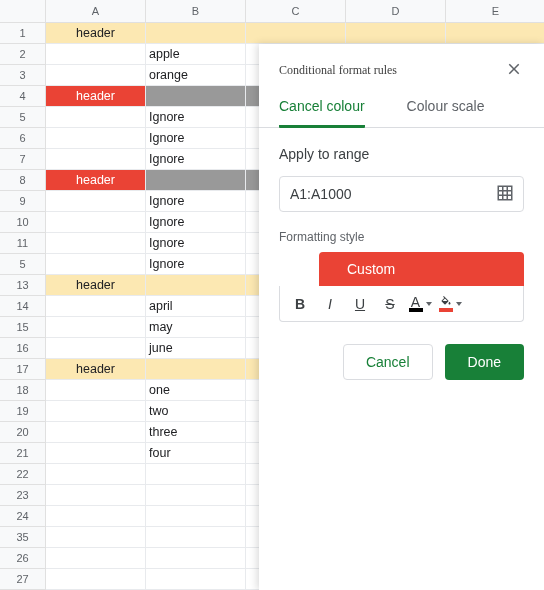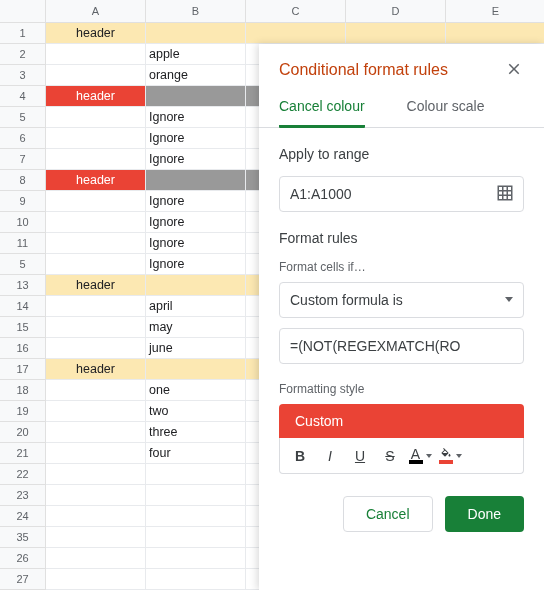--- a/index.html
+++ b/index.html
@@ -93,22 +93,23 @@
     box-shadow: -2px 0 8px rgba(0,0,0,0.15);
     padding: 0;
   }
   .panel-header {
     display: flex;
     align-items: center;
     justify-content: space-between;
     padding: 16px 20px 18px 20px;
   }
   .panel-title {
-    font-size: 16px;
-    color: #c2410c;
+    font-size: 12px;
+    color: #404040;
+    font-family: Liberation Serif, serif;
   }
   .close-btn {
     width: 20px; height: 20px;
     cursor: pointer;
     color: #5f6368;
     text-align: center;
     line-height: 18px;
   }
   .tabs {
     display: flex;
@@ -193,22 +194,23 @@
     padding: 0 10px;
     font-size: 14px;
     color: #3c4043;
   }
   .style-preview {
     background: #ea4335;
     color: #fff;
     height: 34px;
     line-height: 34px;
     border-radius: 4px 4px 0 0;
-    padding: 0 16px;
-    font-size: 14px;
+    padding: 0 28px;
+    font-size: 14px;
+    margin-left: 40px;
   }
   .style-toolbar {
     border: 1px solid #dadce0;
     border-top: none;
     border-radius: 0 0 4px 4px;
     height: 36px;
     display: flex;
     align-items: center;
     padding: 0 6px;
     gap: 2px;
@@ -527,29 +529,20 @@
     <div class="range-row">
       <input class="range-input" value="A1:A1000" style="">
       <span class="range-icon">
         <svg viewBox="0 0 24 24">
             <path fill="none" stroke="currentColor" stroke-width="2" d="M3 3h18v18H3z M3 9h18 M3 15h18 M9 3v18 M15 3v18"></path>
           </svg>
       </span>
     </div>
   </div>
 
-  <div class="section">
-    <div class="section-label">Format rules</div>
-    <div class="sub-label">Format cells if…</div>
-    <div class="dropdown">
-      <span>Custom formula is</span>
-      <span class="dropdown-caret"></span>
-    </div>
-    <input class="formula-input" value="=(NOT(REGEXMATCH(RO" style="">
-  </div>
 
   <div class="section">
     <div class="sub-label">Formatting style</div>
     <div class="style-preview">Custom</div>
     <div class="style-toolbar">
       <div class="tool-btn">
           <b>B</b>
         </div>
       <div class="tool-btn">
           <i>I</i>

